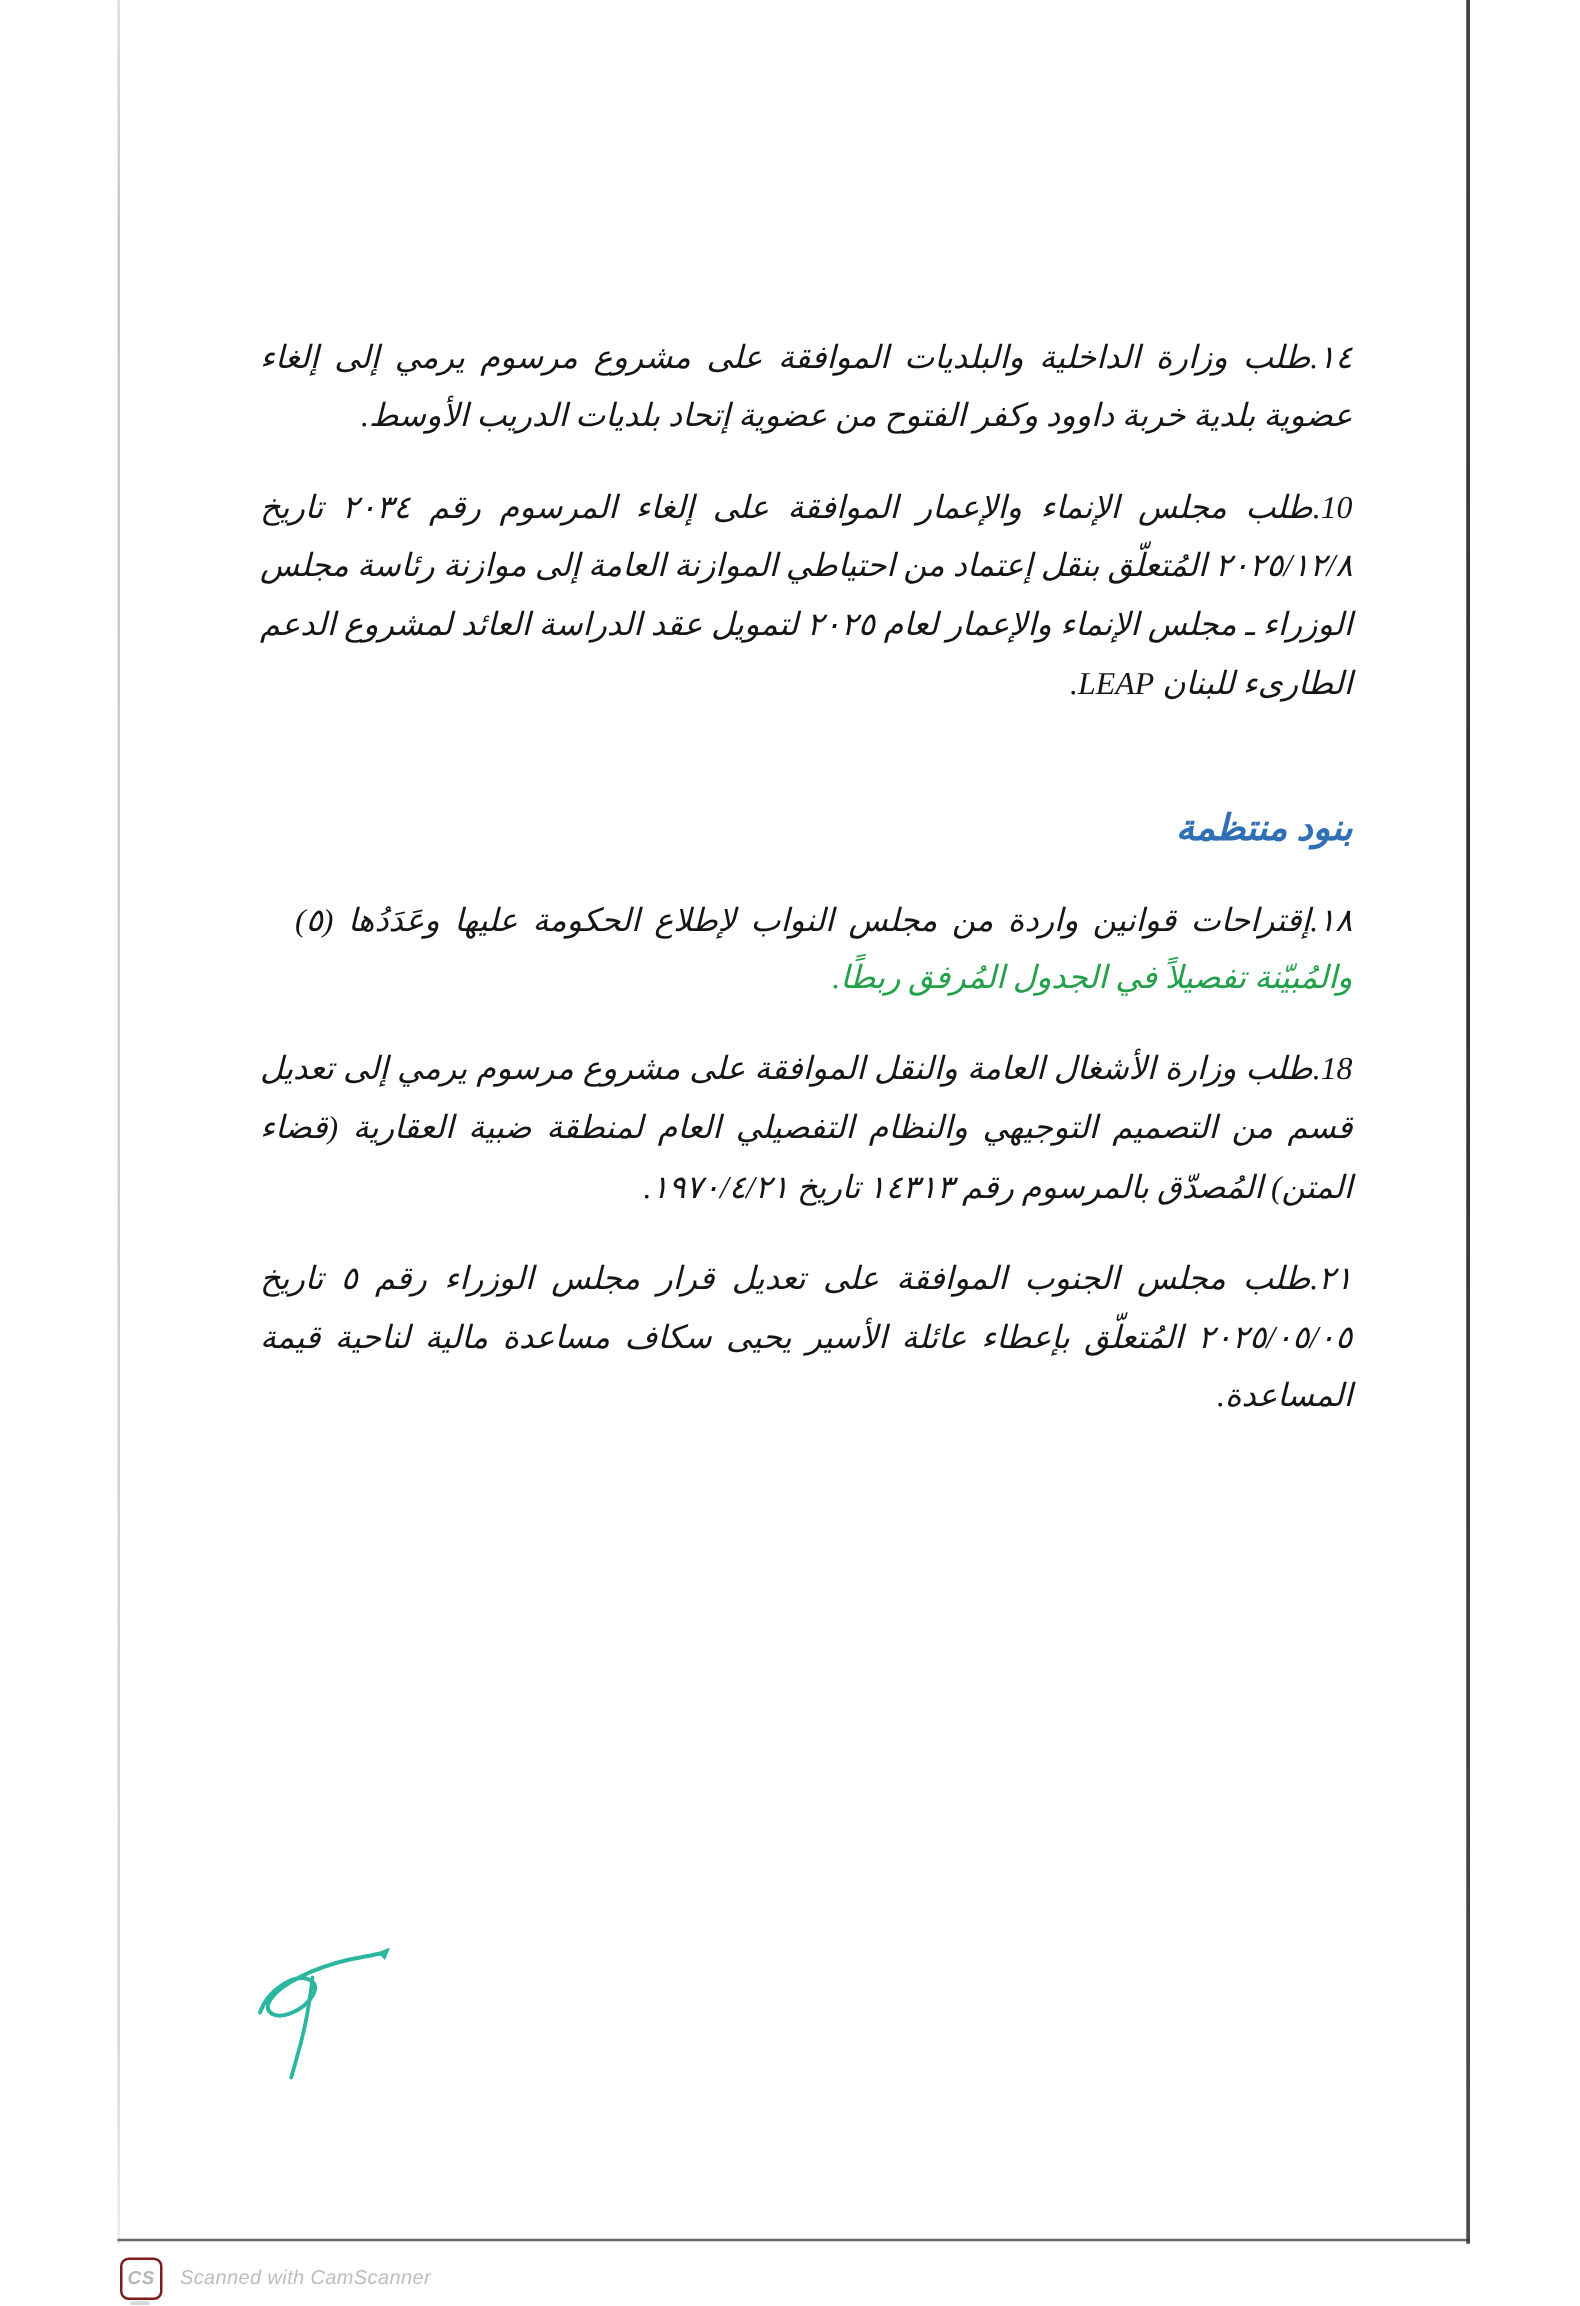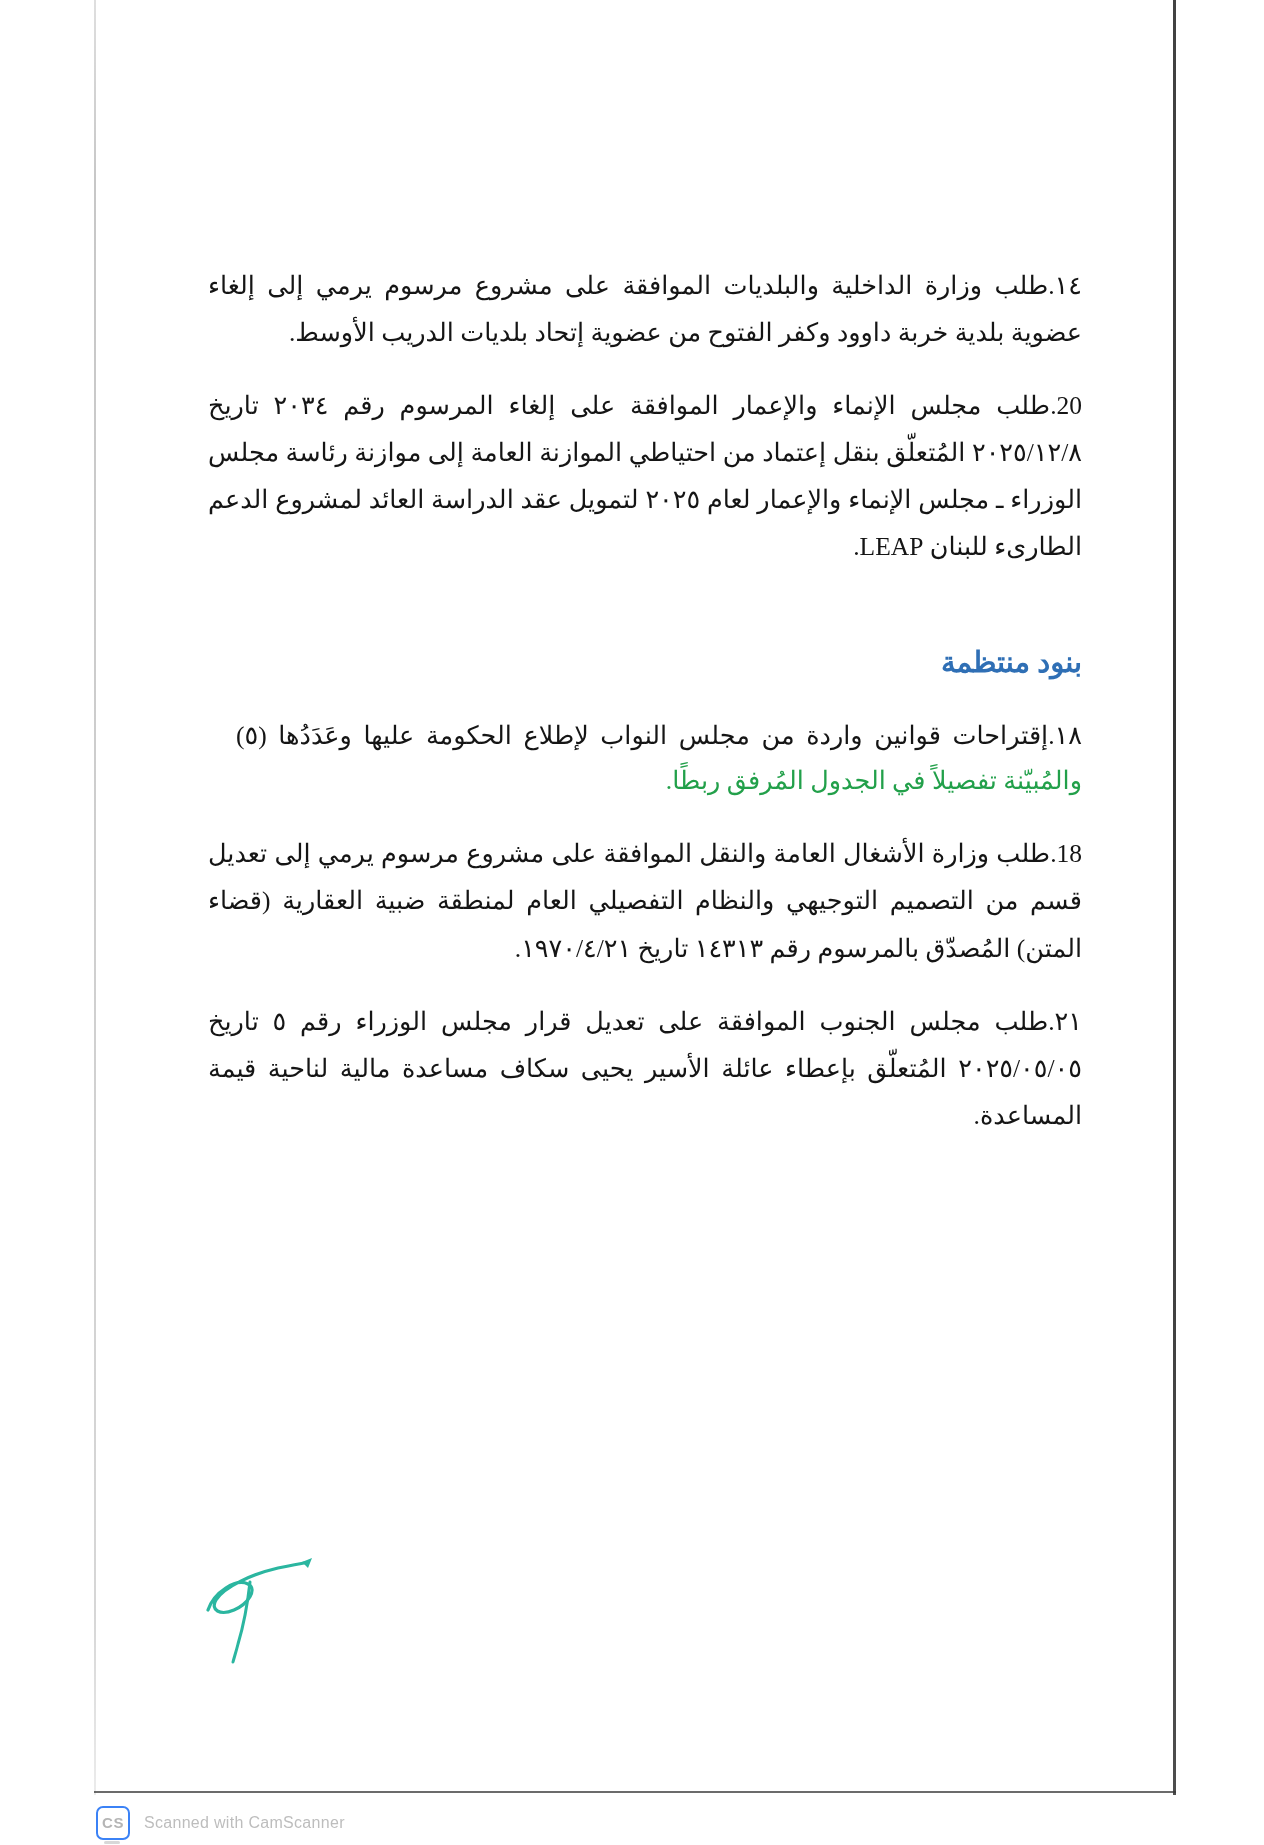--- a/index.html
+++ b/index.html
@@ -11,20 +11,21 @@
     font-family: "Liberation Serif", "DejaVu Serif", serif;
   }
   .page {
     position: relative;
     width: 1108px;
     height: 1845px;
     margin: 0 auto;
     background: #ffffff;
     overflow: hidden;
     box-sizing: border-box;
+    font-style: italic;
   }
   
   .scan-edge-left {
     position: absolute;
     left: 16px;
     top: 0;
     width: 2px;
     height: 1795px;
     background: linear-gradient(to bottom, #d9d9d9, #bdbdbd 10%, #cfcfcf 90%, #e8e8e8);
     opacity: .85;
@@ -106,21 +107,21 @@
     background: #ffffff;
     direction: ltr;
     display: flex;
     align-items: center;
     padding-left: 18px;
     box-sizing: border-box;
   }
   .cs-logo {
     width: 30px;
     height: 30px;
-    border: 2px solid #3b82f6;
+    border: 2px solid #7f1d1d;
     border-radius: 7px;
     color: #b5b5b5;
     font-family: "Liberation Sans", sans-serif;
     font-size: 15px;
     font-weight: bold;
     display: flex;
     align-items: center;
     justify-content: center;
     letter-spacing: .5px;
     position: relative;
@@ -152,21 +153,21 @@
   <div class="scan-edge-right"></div>
   <div class="scan-edge-bottom"></div>
 
   <div class="content">
 
     <p class="item">
       <span class="marker">١٤.</span><span>طلب وزارة الداخلية والبلديات الموافقة على مشروع مرسوم يرمي إلى إلغاء عضوية بلدية خربة داوود وكفر الفتوح من عضوية إتحاد بلديات الدريب الأوسط.</span>
     </p>
 
     <p class="item">
-      <span class="marker">20.</span><span>طلب مجلس الإنماء والإعمار الموافقة على إلغاء المرسوم رقم ٢٠٣٤ تاريخ ٢٠٢٥/١٢/٨ المُتعلّق بنقل إعتماد من احتياطي الموازنة العامة إلى موازنة رئاسة مجلس الوزراء ـ مجلس الإنماء والإعمار لعام ٢٠٢٥ لتمويل عقد الدراسة العائد لمشروع الدعم الطارىء للبنان LEAP.</span>
+      <span class="marker">10.</span><span>طلب مجلس الإنماء والإعمار الموافقة على إلغاء المرسوم رقم ٢٠٣٤ تاريخ ٢٠٢٥/١٢/٨ المُتعلّق بنقل إعتماد من احتياطي الموازنة العامة إلى موازنة رئاسة مجلس الوزراء ـ مجلس الإنماء والإعمار لعام ٢٠٢٥ لتمويل عقد الدراسة العائد لمشروع الدعم الطارىء للبنان LEAP.</span>
     </p>
 
 
 
     <h2 class="section-heading">بنود منتظمة</h2>
 
     <p class="item tight">
       <span class="marker">١٨.</span><span>إقتراحات قوانين واردة من مجلس النواب لإطلاع الحكومة عليها وعَدَدُها (٥) </span><span class="green">والمُبيّنة تفصيلاً في الجدول المُرفق ربطًا.</span>
     </p>
 

